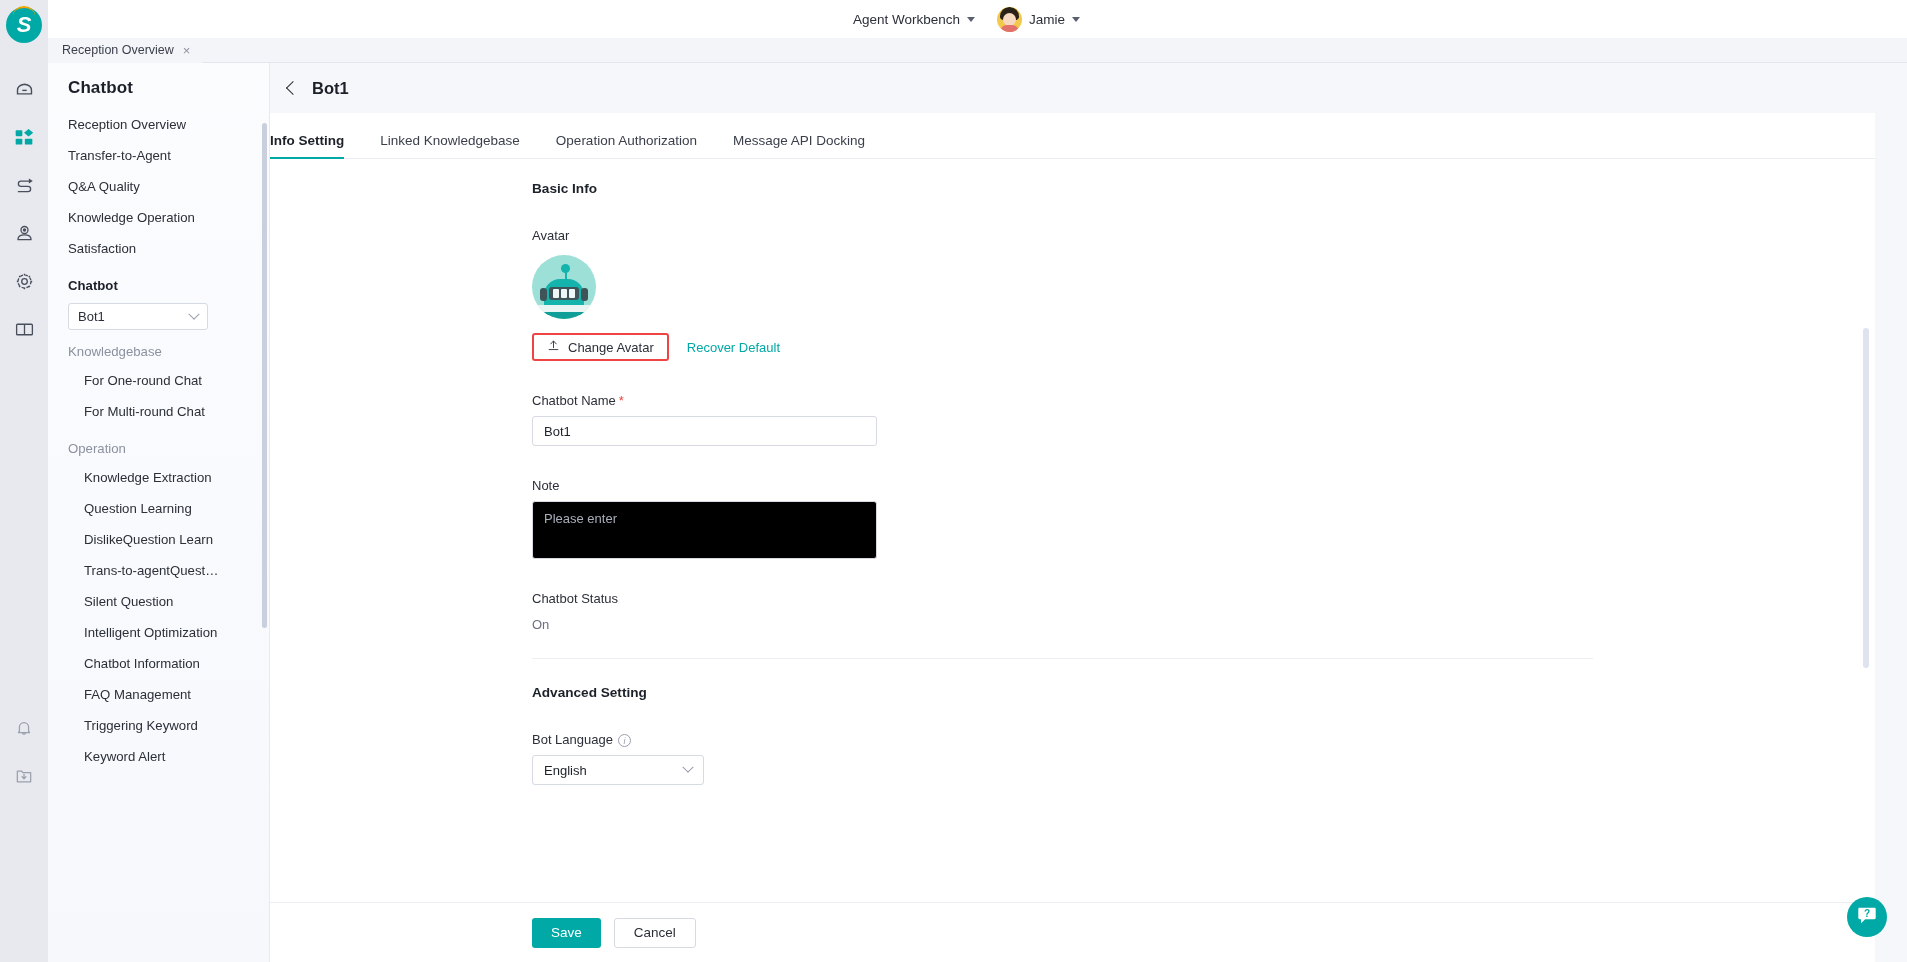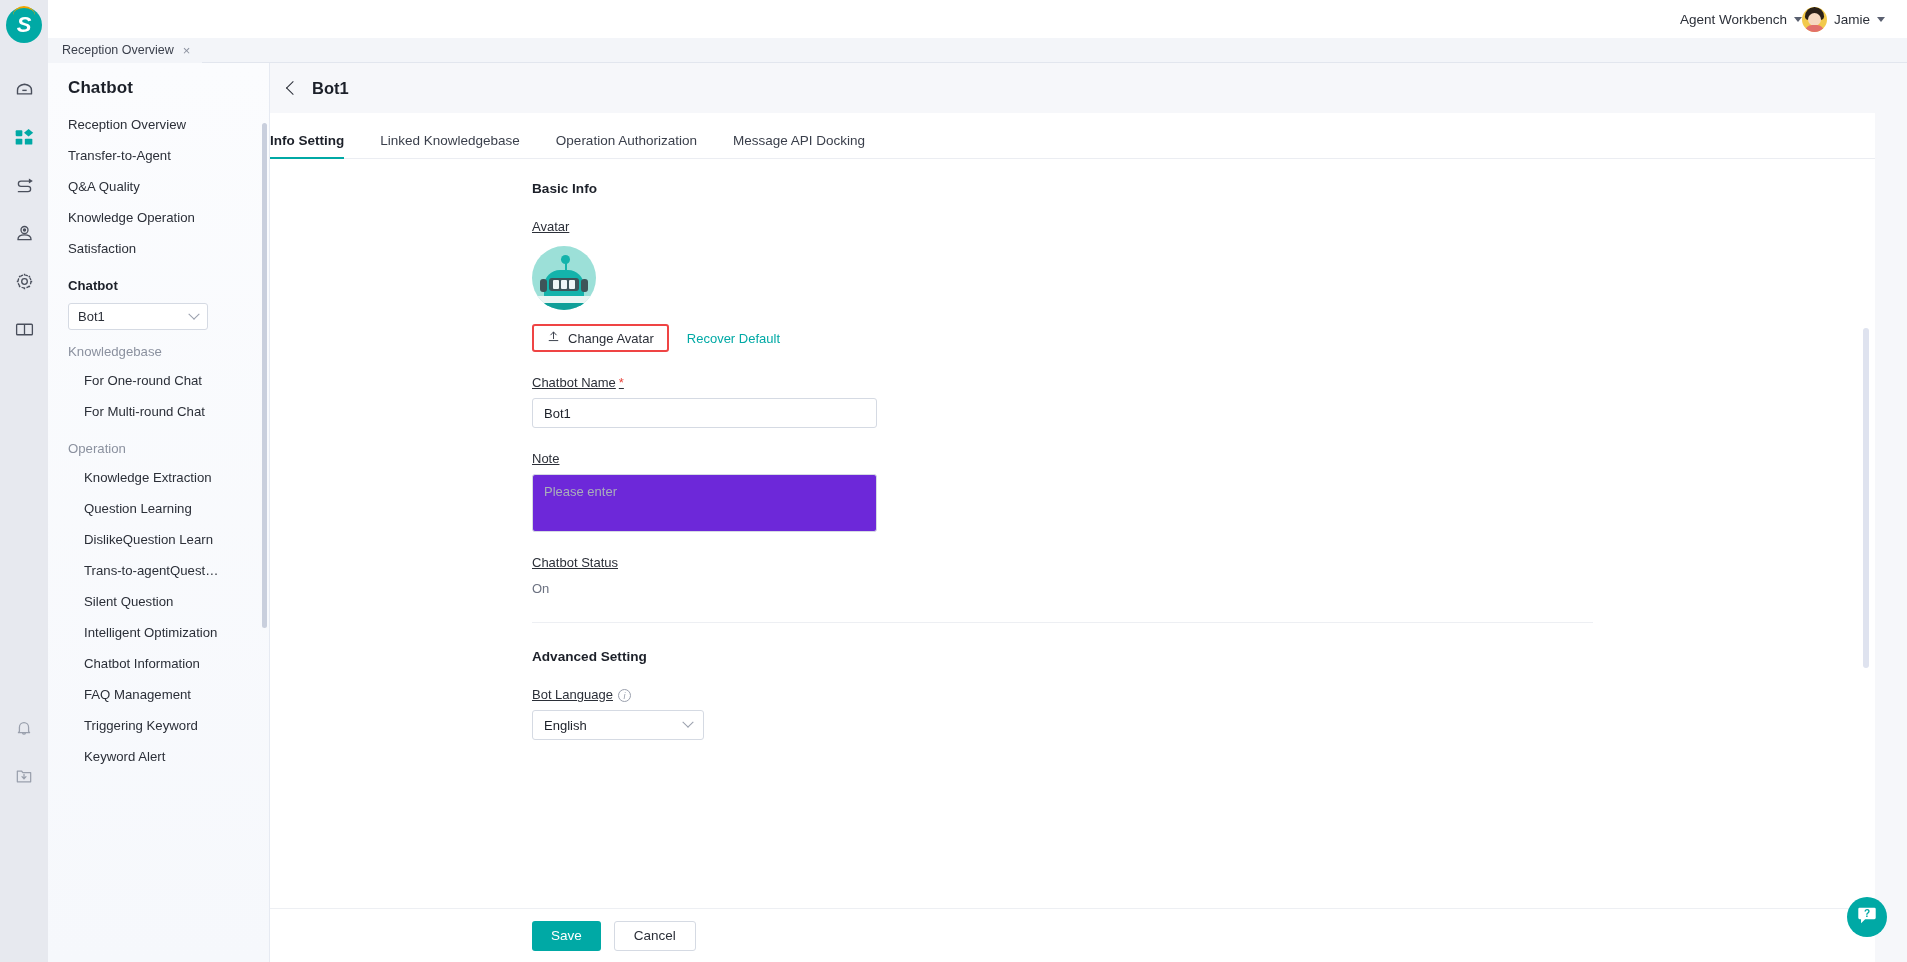--- a/index.html
+++ b/index.html
@@ -35,22 +35,22 @@
     cursor: pointer; color: #4a4f5c;
   }
   .rail-btn.active { color: #00a9a5; }
   .rail-bottom { position: absolute; bottom: 160px; left: 0; width: 48px; }
   .rail-bottom .rail-btn { color: #9aa0ad; }
 
   
   .topbar {
     position: absolute; left: 48px; top: 0; right: 0; height: 38px;
     background: #ffffff;
-    display: flex; align-items: center; justify-content: flex-end;
-    padding-right: 22px; 
+    display: flex; align-items: center; justify-content: center;
+    padding-right: 22px; gap: 22px;
   }
   .top-menu {
     display: flex; align-items: center; gap: 7px;
     font-size: 13.5px; color: #2b2f38; cursor: pointer;
   }
   .caret { width:0;height:0;border-left:4px solid transparent;border-right:4px solid transparent;border-top:5px solid #5a6070; }
   .avatar-sm {
     width: 25px; height: 25px; border-radius: 50%;
     background: #f2c94c; position: relative; overflow: hidden; flex: none;
   }
@@ -123,21 +123,21 @@
   .tab {
     font-size: 13.5px; color: #3a3f4b; padding-bottom: 10px; cursor: pointer; position: relative;
   }
   .tab.active { color: #1c2029; font-weight: bold; }
   .tab.active::after {
     content:''; position:absolute; left:0; right:0; bottom:-1px; height:2.5px; background: #00a9a5;
   }
 
   .form { padding: 22px 0 0 262px; position: relative; }
   .sec-title { font-size: 13.6px; font-weight: bold; color: #1c2029; }
-  .field-label { font-size: 13px; color: #2b2f38; margin-top: 23px; text-decoration: underline; }
+  .field-label { font-size: 13px; color: #2b2f38; margin-top: 32px; }
   .req { color: #e8453c; margin-left: 3px; }
 
   .avatar-big {
     margin-top: 12px; width: 64px; height: 64px; border-radius: 50%;
     background: #9ce0d8; position: relative; overflow: hidden;
   }
   .ab-antenna-ball { position:absolute; left:29px; top:9px; width:9px; height:9px; border-radius:50%; background:#14b3ab; }
   .ab-antenna { position:absolute; left:32.5px; top:15px; width:2.5px; height:11px; background:#14b3ab; }
   .ab-head { position:absolute; left:12px; top:24px; width:40px; height:36px; border-radius:16px 16px 3px 3px; background:#14b3ab; }
   .ab-ear-l { position:absolute; left:8px; top:33px; width:7px; height:13px; border-radius:3px; background:#3e5459; }
@@ -156,40 +156,40 @@
   .link { font-size: 13px; color: #00a9a5; cursor: pointer; }
 
   .input {
     margin-top: 8px; width: 345px; height: 30px;
     border: 1px solid #d5dae3; border-radius: 3px; background: #fff;
     display: flex; align-items: center; padding: 0 11px;
     font-size: 13px; color: #1c2029; cursor: text;
   }
   .textarea {
     margin-top: 8px; width: 345px; height: 58px;
-    border: 1px solid #d5dae3; border-radius: 3px; background: #6d28d9;
+    border: 1px solid #d5dae3; border-radius: 3px; background: #000000;
     padding: 9px 11px; font-size: 13px; color: #a9aeba; cursor: text;
   }
   .static-val { font-size: 13px; color: #6b7180; margin-top: 11px; }
   .divider { margin-top: 26px; width: calc(100% - 262px - 20px); height: 1px; background: #edeff3; }
   .info-i {
     display:inline-flex; align-items:center; justify-content:center;
     width:13px; height:13px; border:1px solid #9aa0ad; border-radius:50%;
     font-size:9px; color:#9aa0ad; margin-left:5px; font-style:italic; vertical-align:middle;
     cursor: pointer;
   }
   .select {
     margin-top: 8px; width: 172px; height: 30px;
     border: 1px solid #d5dae3; border-radius: 3px; background: #fff;
     display: flex; align-items: center; justify-content: space-between;
     padding: 0 11px; font-size: 13px; color: #1c2029; cursor: pointer;
   }
 
   .footer {
-    position: absolute; left: 270px; right: 32px; bottom: 0; height: 54px;
+    position: absolute; left: 270px; right: 32px; bottom: 0; height: 60px;
     background: #fff; border-top: 1px solid #edeff3;
     display: flex; align-items: center; gap: 13px; padding-left: 262px;
   }
   .btn-primary {
     height: 30px; padding: 0 19px; border-radius: 3px; border: none;
     background: #00a9a5; color: #fff; font-size: 13.5px; cursor: pointer;
     font-family: inherit;
   }
   .btn-cancel {
     height: 30px; padding: 0 19px; border-radius: 3px; border: 1px solid #d5dae3;

